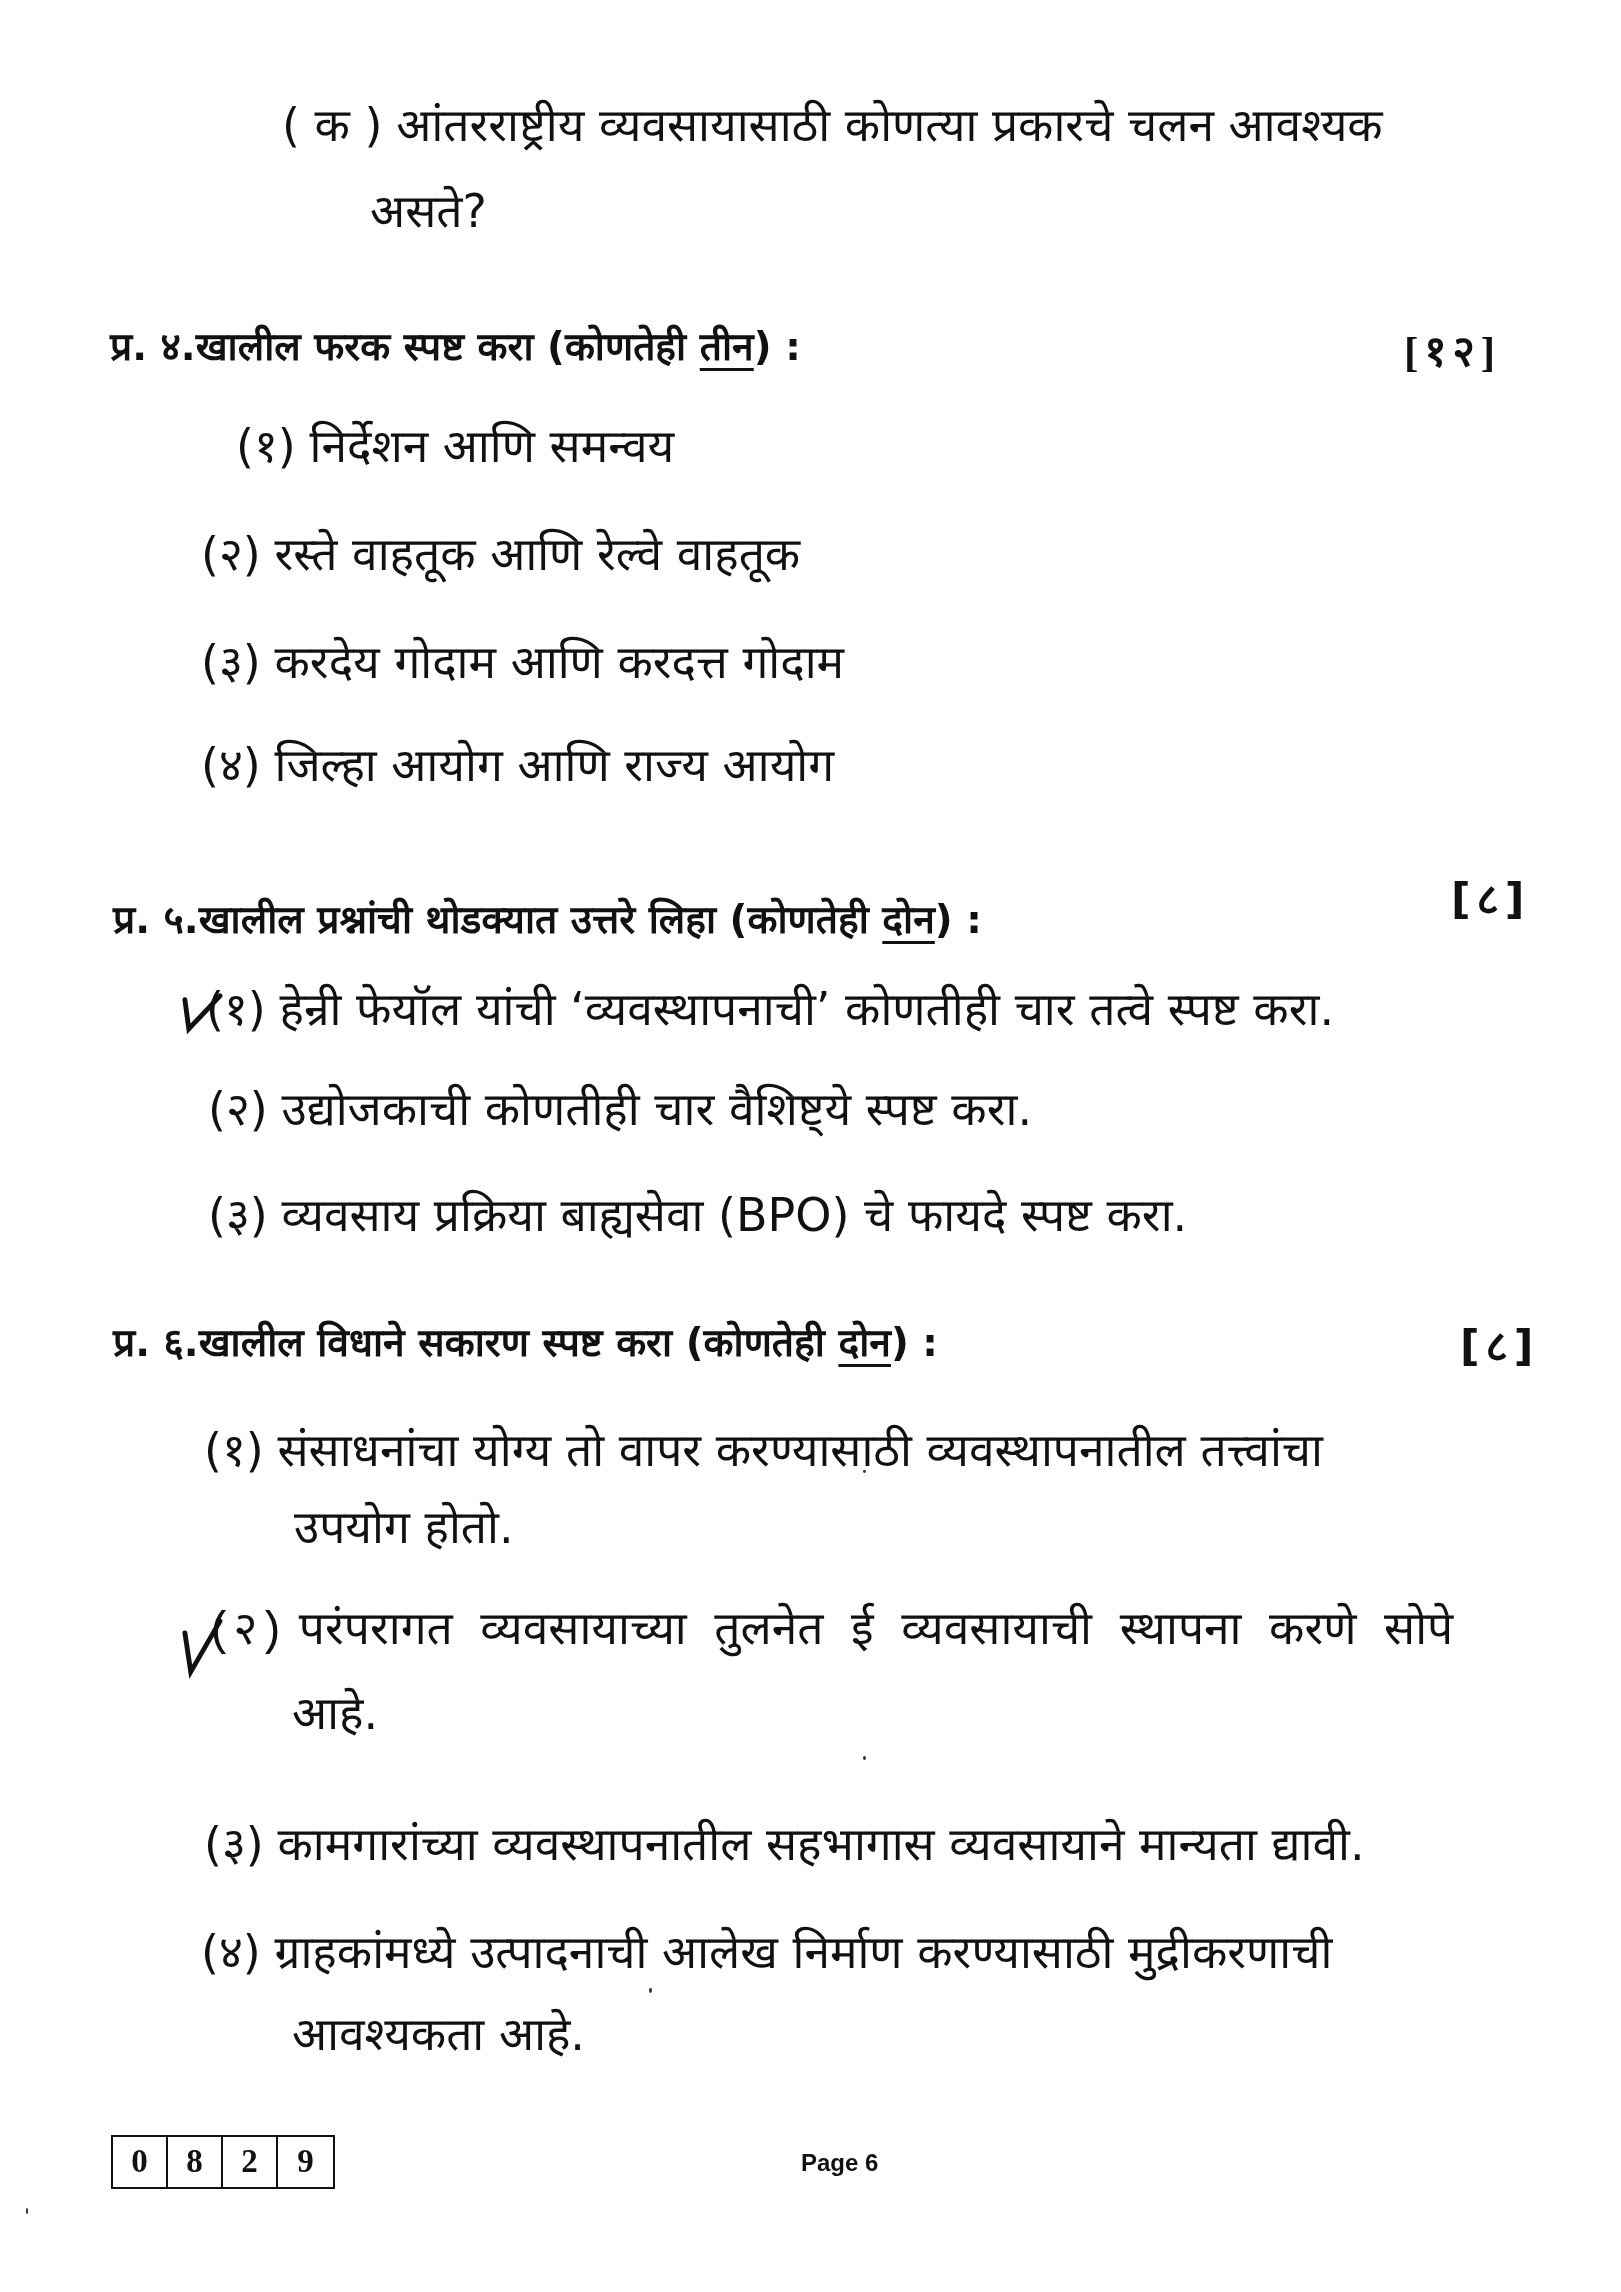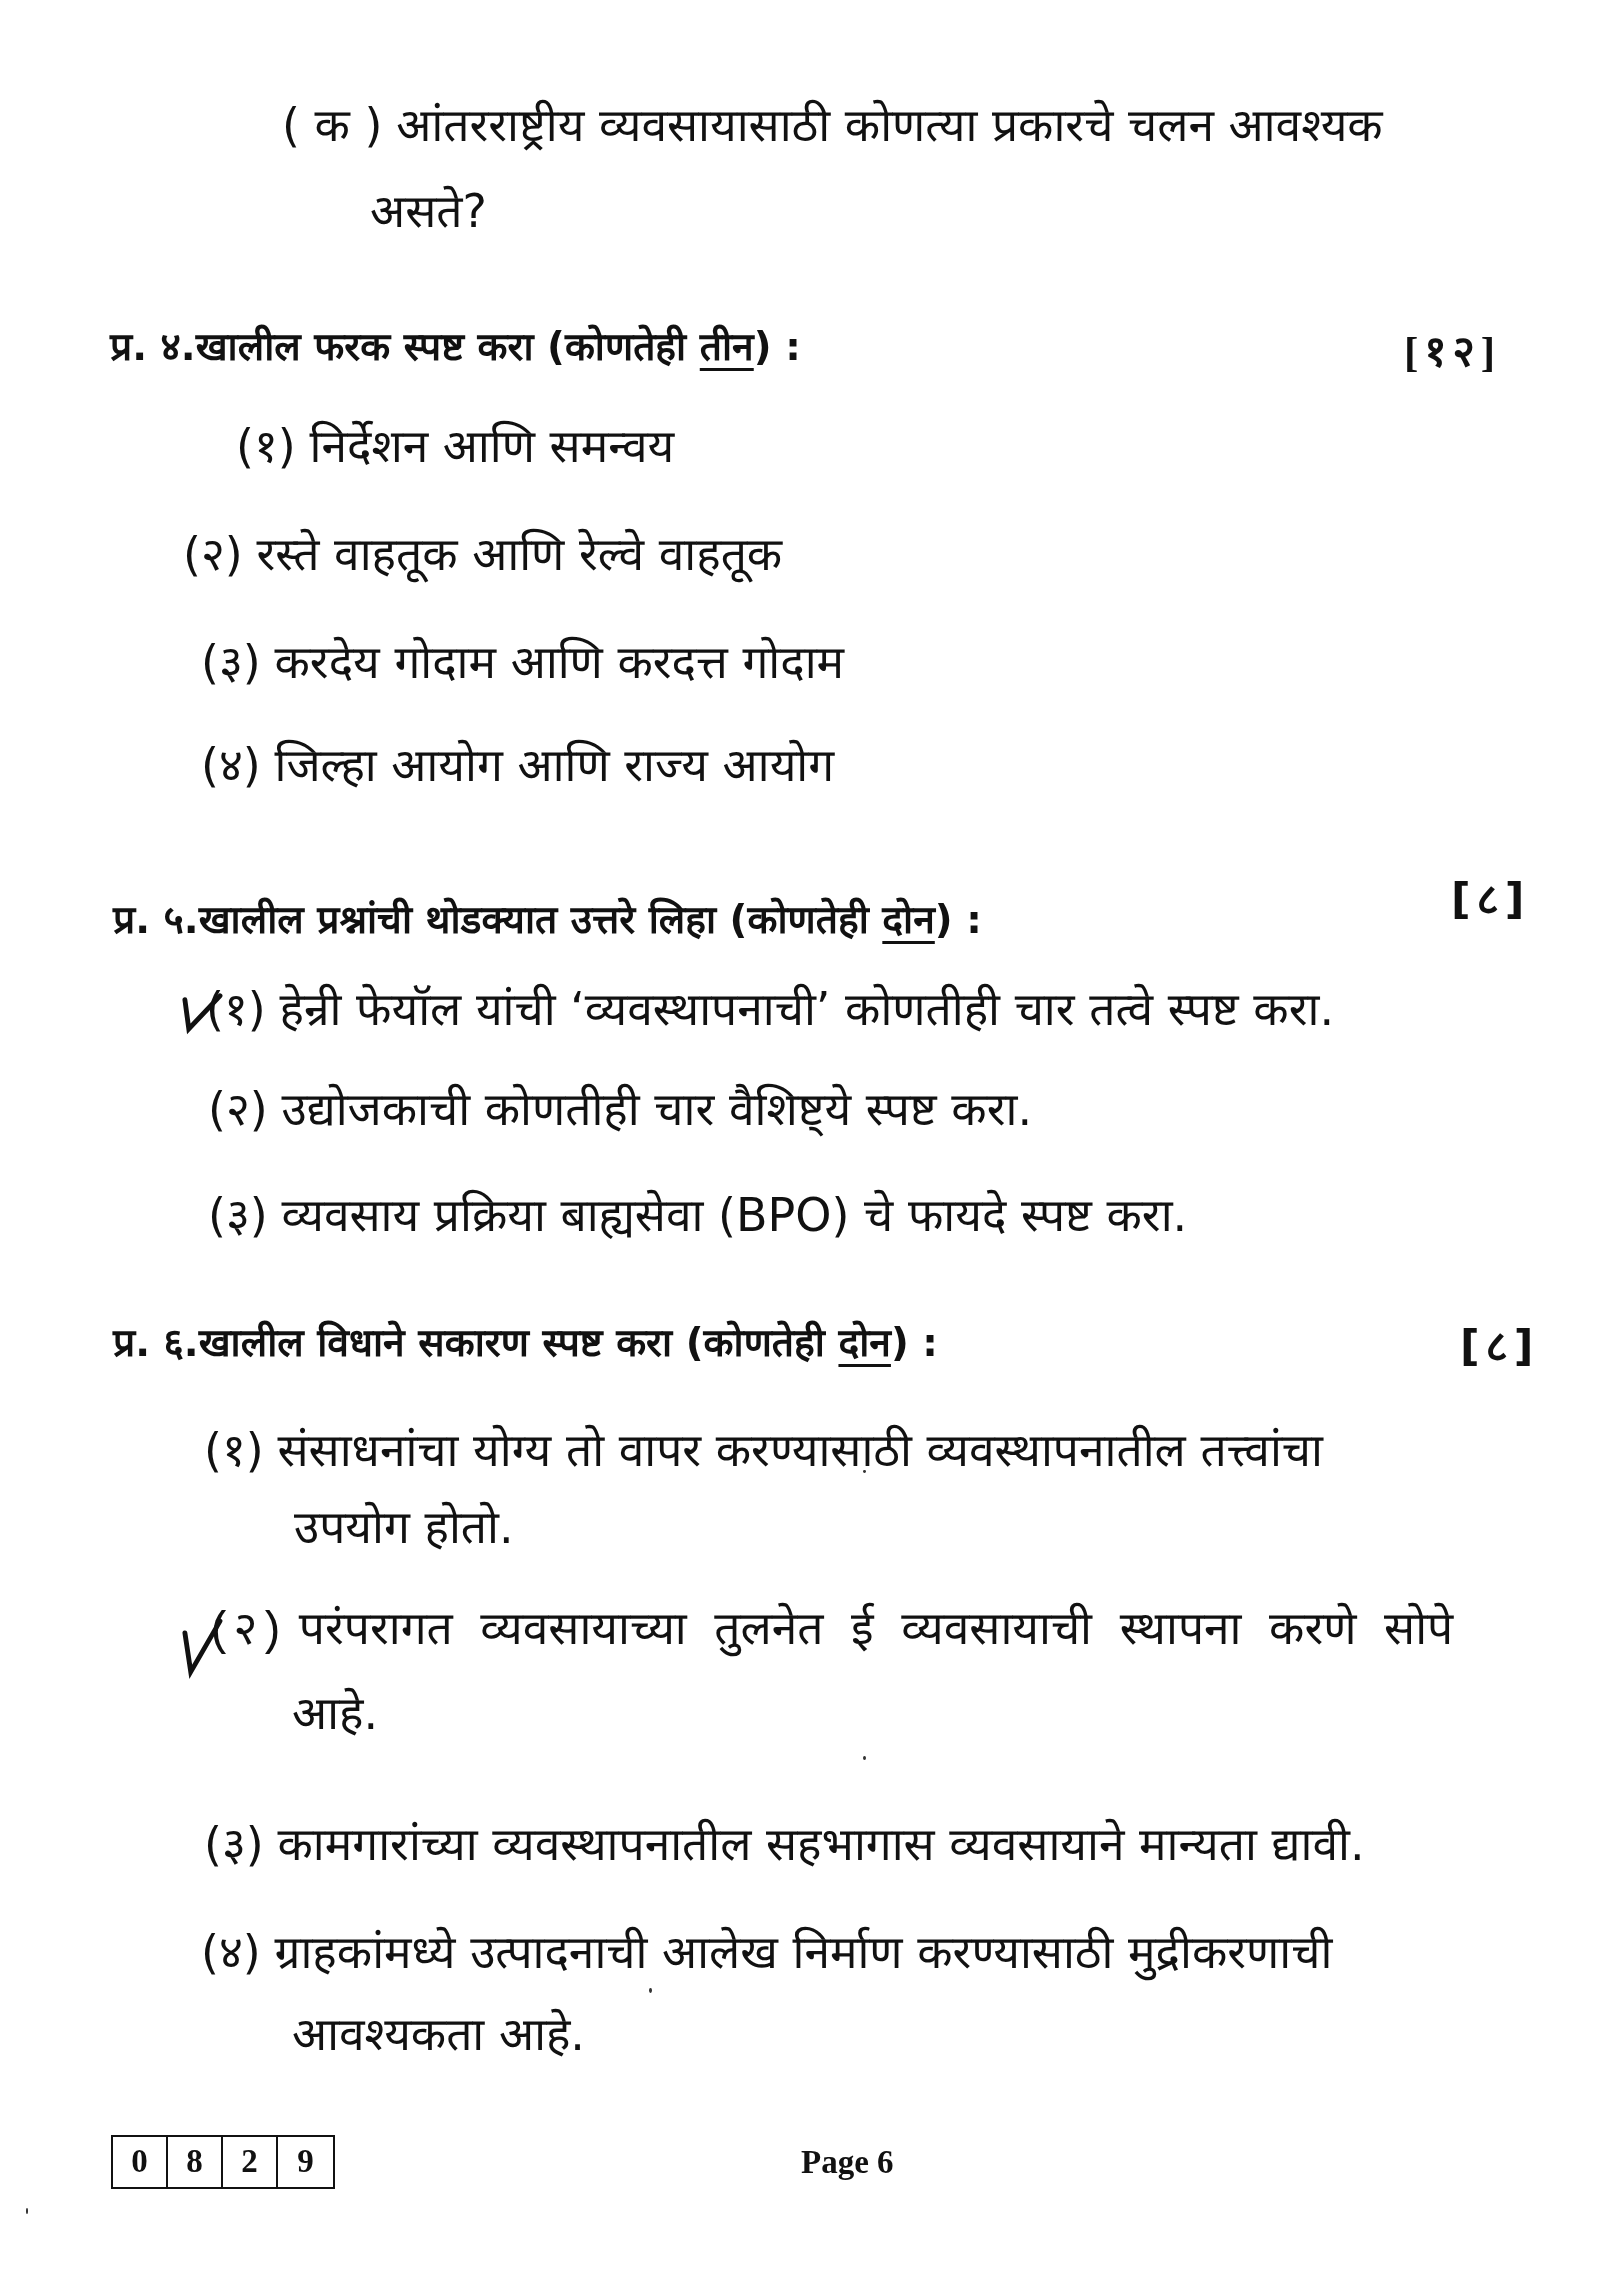--- a/index.html
+++ b/index.html
@@ -23,42 +23,42 @@
     display: flex; border: 2.9px solid #111; box-sizing: border-box;
   }
   .code-box .cell {
     width: 55px; height: 100%; box-sizing: border-box;
     border-right: 2px solid #111;
     font-family: "Liberation Serif", "DejaVu Serif", serif;
     font-weight: bold; font-size: 33px; line-height: 49px; text-align: center;
   }
   .code-box .cell:last-child { border-right: none; }
   .page-label {
-    font-family: Liberation Serif, serif;
-    font-weight: bold; font-size: 33px; line-height: 39px;
+    font-family: Liberation Sans, sans-serif;
+    font-weight: bold; font-size: 24px; line-height: 39px;
   }
   .speck { position: absolute; background: #333; border-radius: 50%; }
 </style>
 </head>
 <body>
 
 <div class="abs line" style="left:282px; top:102px;">
   <span class="num">( क )</span><span>आंतरराष्ट्रीय व्यवसायासाठी कोणत्या प्रकारचे चलन आवश्यक</span>
 </div>
 <div class="abs line" style="left:370px; top:188px;">असते?</div>
 
 <div class="abs heading" style="left:110px; top:323px;">
   <span>प्र. ४.</span><span>खालील फरक स्पष्ट करा (कोणतेही </span><span class="u">तीन</span><span>) :</span>
 </div>
 <div class="abs marks" style="left:1404px; top:328px;font-family:Liberation Serif, serif;">[१२]</div>
 
 <div class="abs line" style="left:201px; top:423px;margin-left:35px;">
   <span class="num">(१)</span><span>निर्देशन आणि समन्वय</span>
 </div>
-<div class="abs line" style="left:183px; top:531px;">
+<div class="abs line" style="left:201px; top:531px;">
   <span class="num">(२)</span><span>रस्ते वाहतूक आणि रेल्वे वाहतूक</span>
 </div>
 <div class="abs line" style="left:201px; top:639px;">
   <span class="num">(३)</span><span>करदेय गोदाम आणि करदत्त गोदाम</span>
 </div>
 <div class="abs line" style="left:201px; top:742px;">
   <span class="num">(४)</span><span>जिल्हा आयोग आणि राज्य आयोग</span>
 </div>
 
 <div class="abs heading" style="left:113px; top:876px;margin-top:20px;">

